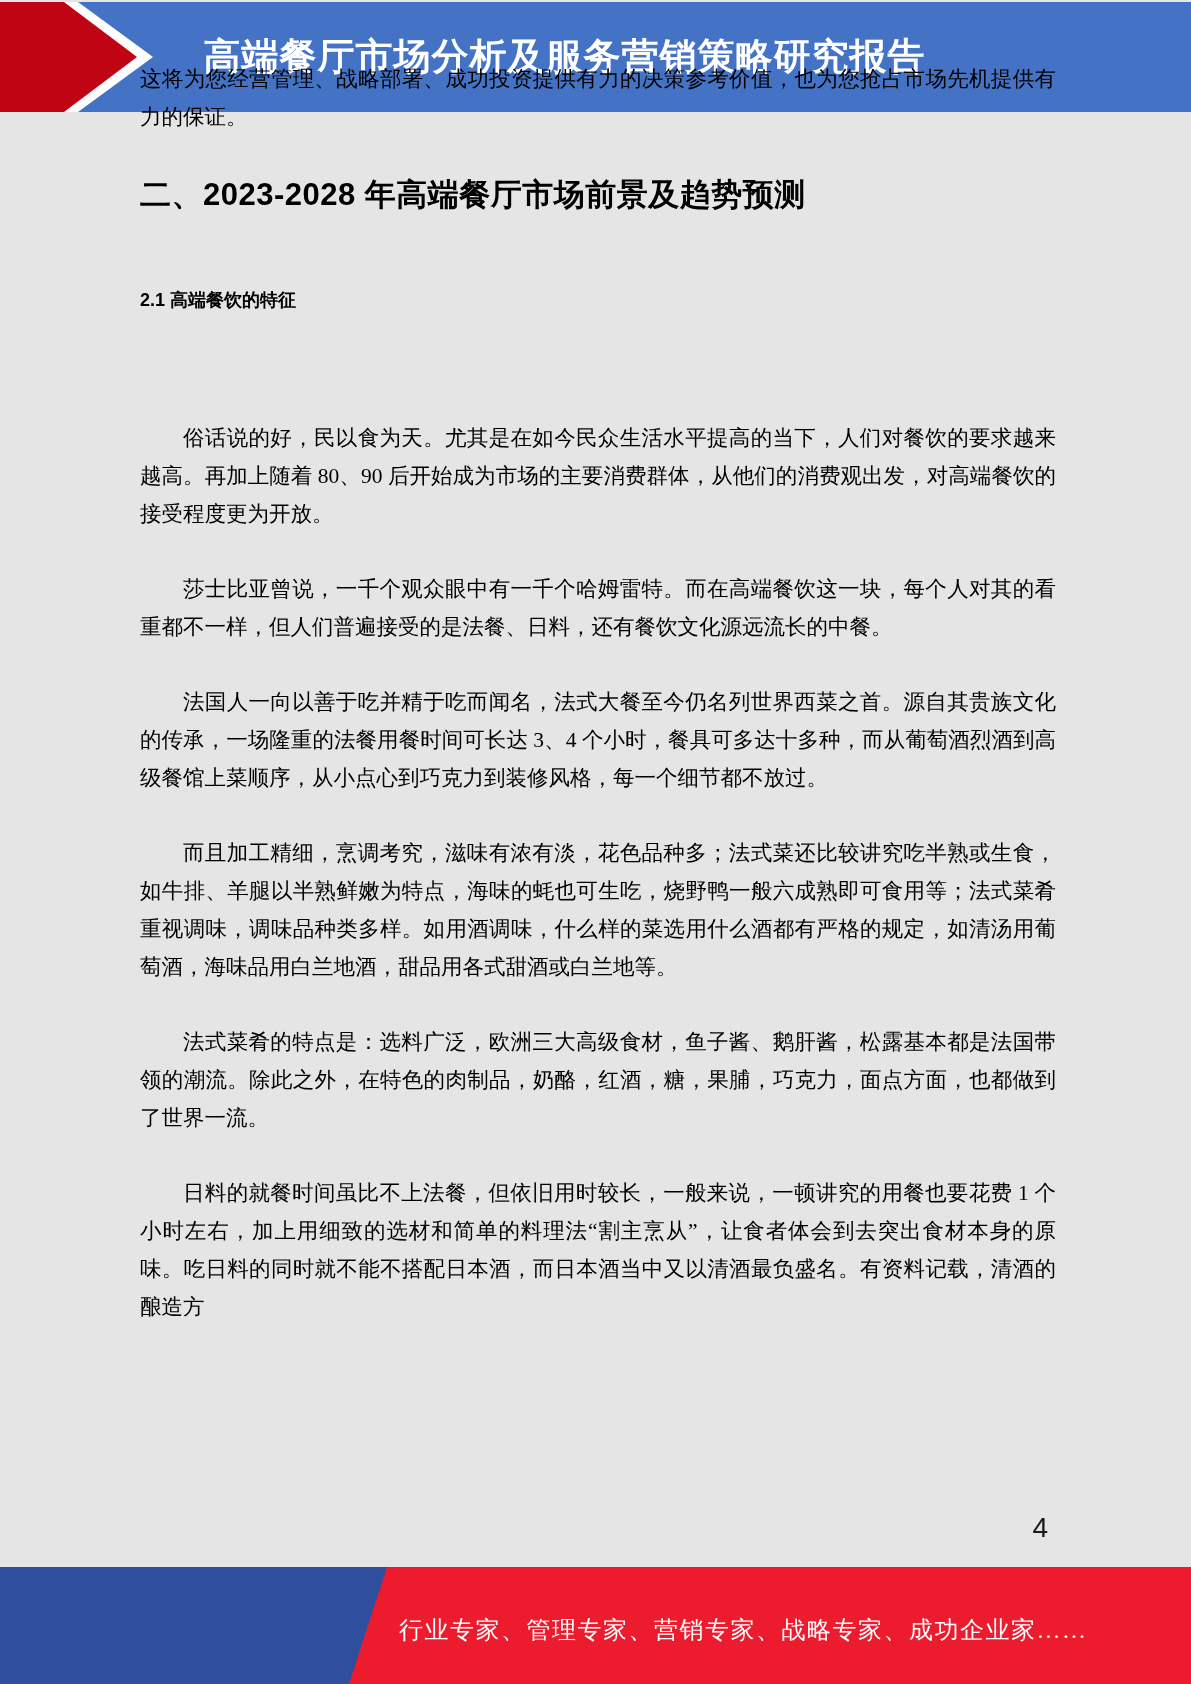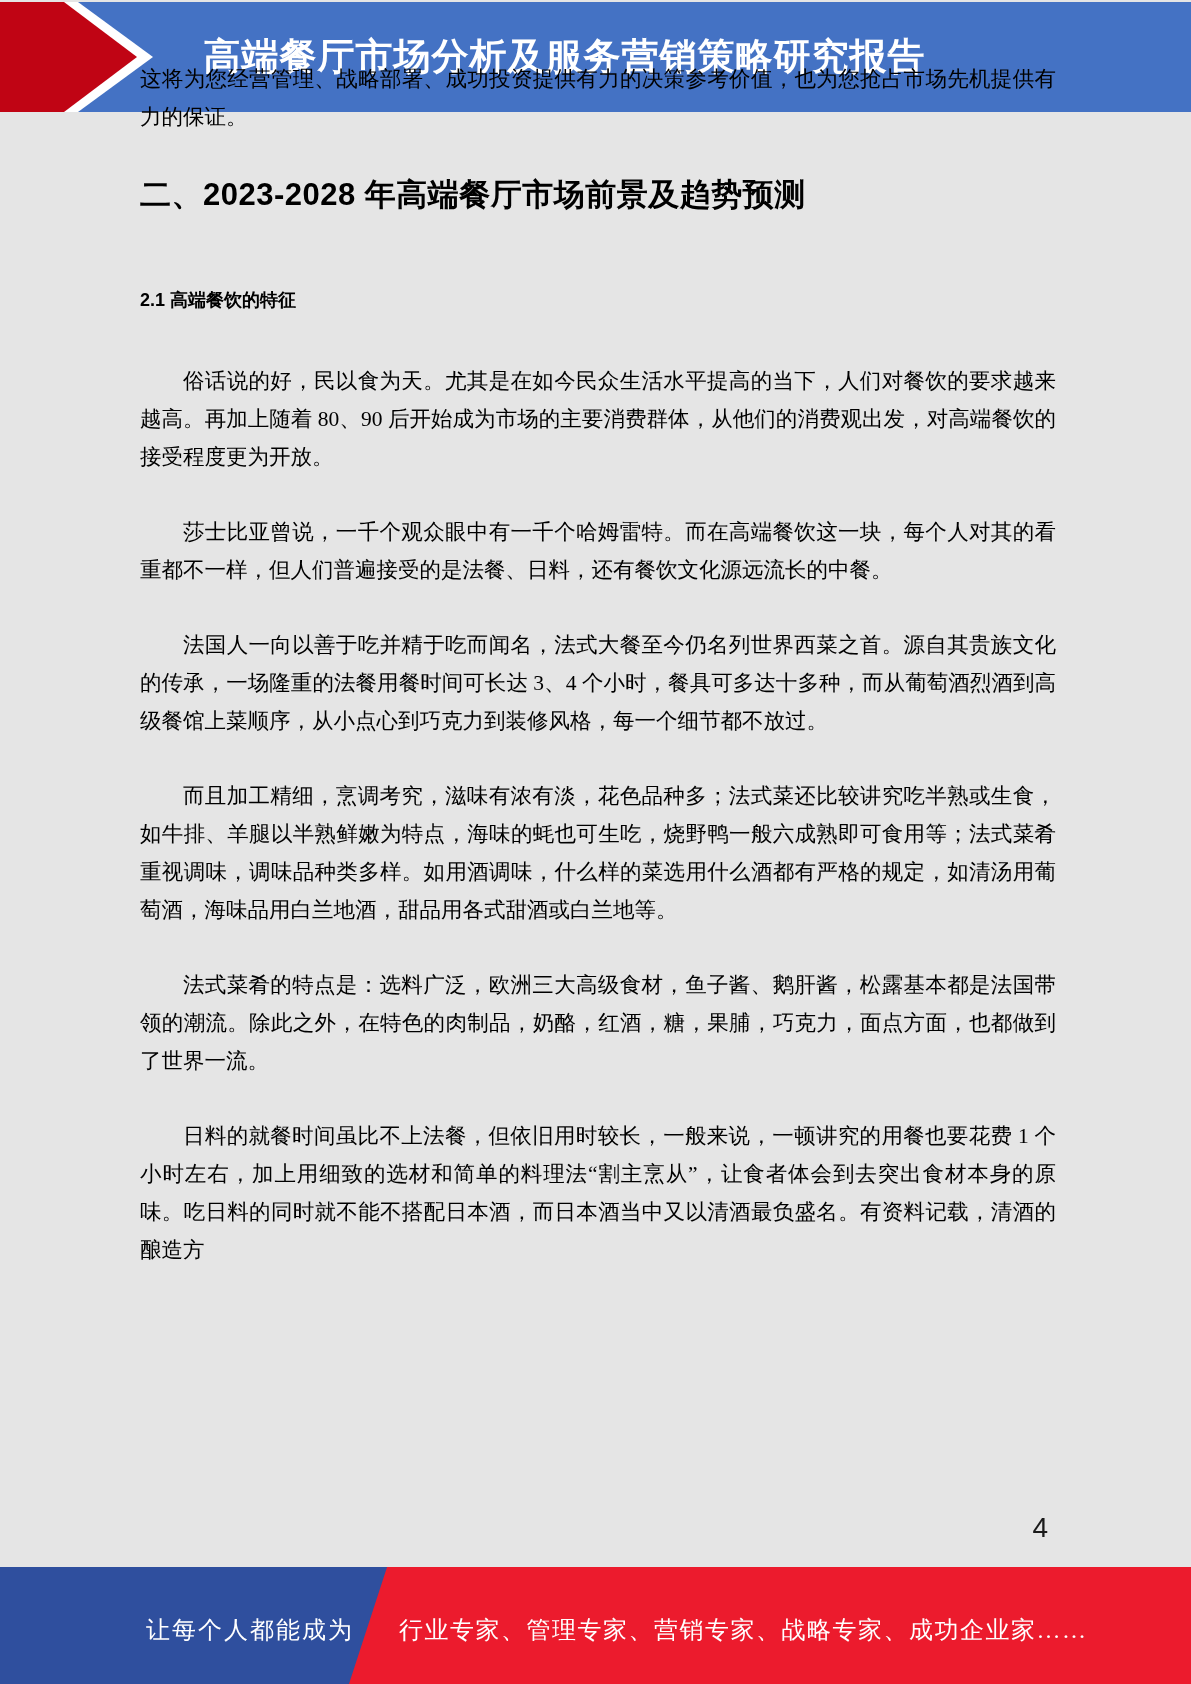--- a/index.html
+++ b/index.html
@@ -50,21 +50,21 @@
     width: 916px;
     padding-top: 60px;
     color: #000000;
     font-size: 21.5px;
     line-height: 38px;
     text-align: justify;
     text-align-last: left;
   }
   .content p { margin: 0; }
   p.body-par { text-indent: 43px; margin-top: 37px; }
-  p.body-par.first-after-heading { margin-top: 47px; }
+  p.body-par.first-after-heading { margin-top: 104px; }
 
   h1.sec-heading {
     margin: 37px 0 15px 0;
     font-family: "Liberation Sans", "DejaVu Sans", sans-serif;
     font-weight: bold;
     font-size: 31px;
     line-height: 44px;
     letter-spacing: 0.5px;
     text-align: center;
     color: #000000;
@@ -143,17 +143,16 @@
     <p class="body-par">法国人一向以善于吃并精于吃而闻名，法式大餐至今仍名列世界西菜之首。源自其贵族文化的传承，一场隆重的法餐用餐时间可长达 3、4 个小时，餐具可多达十多种，而从葡萄酒烈酒到高级餐馆上菜顺序，从小点心到巧克力到装修风格，每一个细节都不放过。</p>
     <p class="body-par">而且加工精细，烹调考究，滋味有浓有淡，花色品种多；法式菜还比较讲究吃半熟或生食，如牛排、羊腿以半熟鲜嫩为特点，海味的蚝也可生吃，烧野鸭一般六成熟即可食用等；法式菜肴重视调味，调味品种类多样。如用酒调味，什么样的菜选用什么酒都有严格的规定，如清汤用葡萄酒，海味品用白兰地酒，甜品用各式甜酒或白兰地等。</p>
     <p class="body-par">法式菜肴的特点是：选料广泛，欧洲三大高级食材，鱼子酱、鹅肝酱，松露基本都是法国带领的潮流。除此之外，在特色的肉制品，奶酪，红酒，糖，果脯，巧克力，面点方面，也都做到了世界一流。</p>
     <p class="body-par">日料的就餐时间虽比不上法餐，但依旧用时较长，一般来说，一顿讲究的用餐也要花费 1 个小时左右，加上用细致的选材和简单的料理法“割主烹从”，让食者体会到去突出食材本身的原味。吃日料的同时就不能不搭配日本酒，而日本酒当中又以清酒最负盛名。有资料记载，清酒的酿造方</p>
   </div>
 
   <div class="page-number">4</div>
 
   <div class="footer">
     <div class="footer-blue"></div>
-    <div class="footer-text left">让每个人都能成为</div>
     <div class="footer-text right">行业专家、管理专家、营销专家、战略专家、成功企业家……</div>
   </div>
 
 </div>
 
 </body></html>

